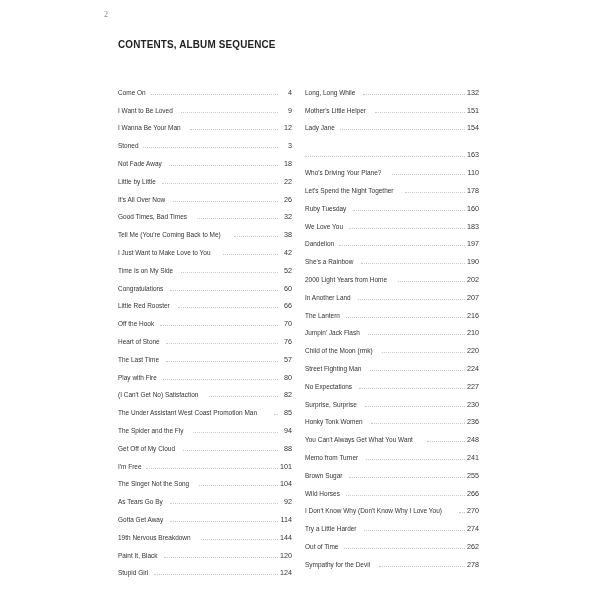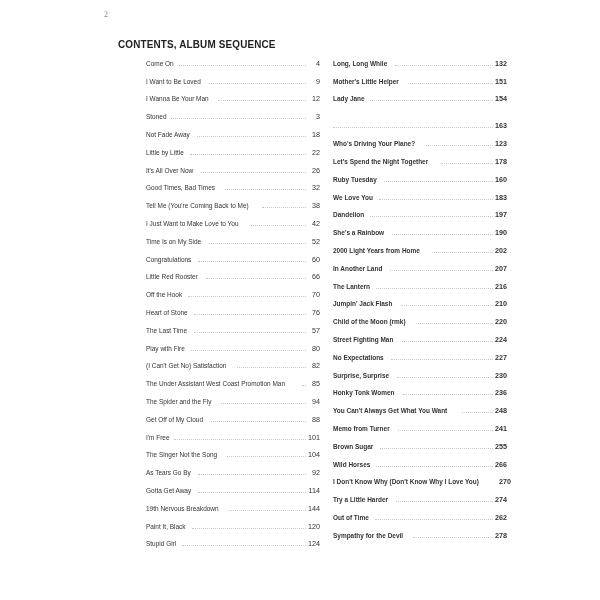--- a/index.html
+++ b/index.html
@@ -8,23 +8,23 @@
       overflow: hidden; font-family: "Liberation Sans", "DejaVu Sans", sans-serif; color: #2a2a2a;
     }
     .page-num {
       position: absolute; left: 104px; top: 10px; font-size: 8px; color: #888;
       font-family: "Liberation Serif", serif;
     }
     .title {
       position: absolute; left: 118px; top: 38px; font-size: 11.5px; font-weight: bold;
       letter-spacing: 0.2px; color: #222; transform: scaleX(0.86); transform-origin: left top;
     }
-    .col { position: absolute; top: 50px; width: 174px; margin-left: 28px; }
+    .col { position: absolute; top: 79px; width: 174px; }
     .col.left { left: 118px; }
-    .col.right { left: 305px; font-weight: bold; }
+    .col.right { left: 305px; }
     .row {
       position: relative; height: 17.8px; display: flex; align-items: flex-end;
       font-size: 7.2px; line-height: 9px; color: #333;
     }
     .row.two-line { height: 27px; }
     .row .label {
       white-space: nowrap; background: #fff; padding-right: 2px; position: relative; z-index: 1;
       transform: scaleX(0.9); transform-origin: left bottom; display: inline-block;
     }
     .row.two-line .label { white-space: normal; width: 150px; transform: none; }
@@ -201,21 +201,21 @@
       <span class="leader"></span>
       <span class="page">154</span>
     </div>
     <div class="row two-line">
       <span class="leader"></span>
       <span class="page">163</span>
     </div>
     <div class="row">
       <span class="label">Who's Driving Your Plane?</span>
       <span class="leader"></span>
-      <span class="page">123</span>
+      <span class="page">110</span>
     </div>
     <div class="row">
       <span class="label">Let's Spend the Night Together</span>
       <span class="leader"></span>
       <span class="page">178</span>
     </div>
     <div class="row">
       <span class="label">Ruby Tuesday</span>
       <span class="leader"></span>
       <span class="page">160</span>

